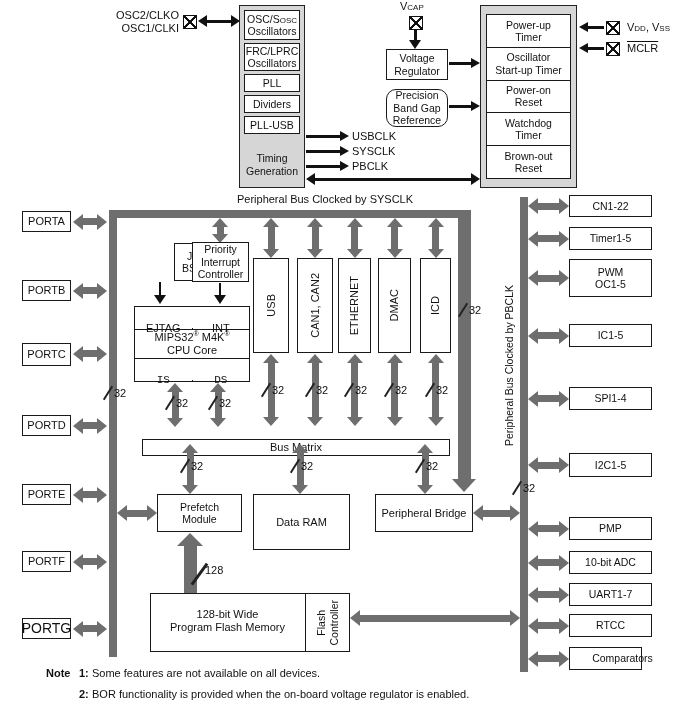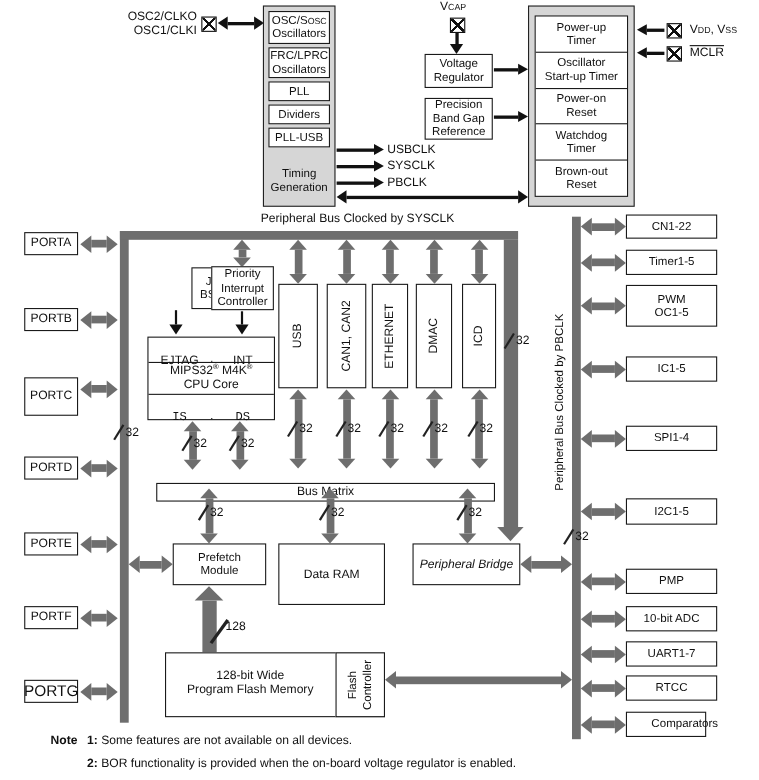--- a/index.html
+++ b/index.html
@@ -137,21 +137,21 @@
   <div class="hdab" style="left:315px;top:177.5px;width:156px;"></div>
 
   <div class="lbl" style="left:400px;top:0px;"><span>V</span><span class="sc">CAP</span></div>
   <div class="pin" style="left:409px;top:16px;"></div>
   <div class="arr-d" style="left:414px;top:30px;height:10px;"></div>
   <div class="box" style="left:386px;top:49px;width:62px;height:31px;">
     <div>Voltage</div>
     <div>Regulator</div>
   </div>
   <div class="arr-r" style="left:449px;top:62px;width:22px;"></div>
-  <div class="box" style="left:386px;top:89px;width:62px;height:38px;">
+  <div class="box" style="left:386px;top:89px;width:62px;height:38px;border-radius:10px;">
     <div>Precision</div>
     <div>Band Gap</div>
     <div>Reference</div>
   </div>
   <div class="arr-r" style="left:449px;top:105px;width:22px;"></div>
 
   <div class="gblock" style="left:480px;top:5px;width:97px;height:183px;"></div>
   <div class="box stack" style="left:486px;top:14px;width:85px;height:165px;">
     <div class="cell">
       <div>Power-up</div>
@@ -185,21 +185,21 @@
   <div class="lbl center" style="left:160px;top:193px;width:330px;">Peripheral Bus Clocked by SYSCLK</div>
 
   <div class="box" style="left:22px;top:211px;width:49px;height:21px;font-size:11px;">
       <span>PORTA</span>
     </div>
   <div class="hda" style="left:83px;top:218px;width:14px;"></div>
   <div class="box" style="left:22px;top:280px;width:49px;height:21px;font-size:11px;">
       <span>PORTB</span>
     </div>
   <div class="hda" style="left:83px;top:287px;width:14px;"></div>
-  <div class="box" style="left:22px;top:343px;width:49px;height:35px;font-size:11px;">
+  <div class="box" style="left:22px;top:343px;width:49px;height:23px;font-size:11px;">
       <span>PORTC</span>
     </div>
   <div class="hda" style="left:83px;top:350px;width:14px;"></div>
   <div class="box" style="left:22px;top:415px;width:49px;height:21px;font-size:11px;">
       <span>PORTD</span>
     </div>
   <div class="hda" style="left:83px;top:422px;width:14px;"></div>
   <div class="box" style="left:22px;top:484px;width:49px;height:21px;font-size:11px;">
       <span>PORTE</span>
     </div>
@@ -292,21 +292,21 @@
   <span class="bw" style="left:417px;top:461px;">32</span>
 
   <div class="hda" style="left:127px;top:509.5px;width:20px;"></div>
   <div class="box" style="left:157px;top:494px;width:85px;height:38px;">
     <div>Prefetch</div>
     <div>Module</div>
   </div>
   <div class="box" style="left:253px;top:494px;width:97px;height:56px;font-size:11px;">
       <span>Data RAM</span>
     </div>
-  <div class="box" style="left:375px;top:494px;width:98px;height:38px;font-size:11px;font-style:italic;">
+  <div class="box" style="left:375px;top:494px;width:98px;height:38px;font-size:11px;">
       <span>Peripheral Bridge</span>
     </div>
   <div class="hda" style="left:483px;top:509.5px;width:27px;"></div>
   <span class="bw" style="left:514px;top:483px;">32</span>
 
   <div class="bigup" style="left:183.5px;top:546px;height:47px;"></div>
   <span class="bw big" style="left:196px;top:565px;">128</span>
   <div class="box" style="left:150px;top:593px;width:200px;height:59px;"></div>
   <div class="lbl center" style="left:152px;top:608px;width:151px;white-space:normal;">
     <div>128-bit Wide</div>

